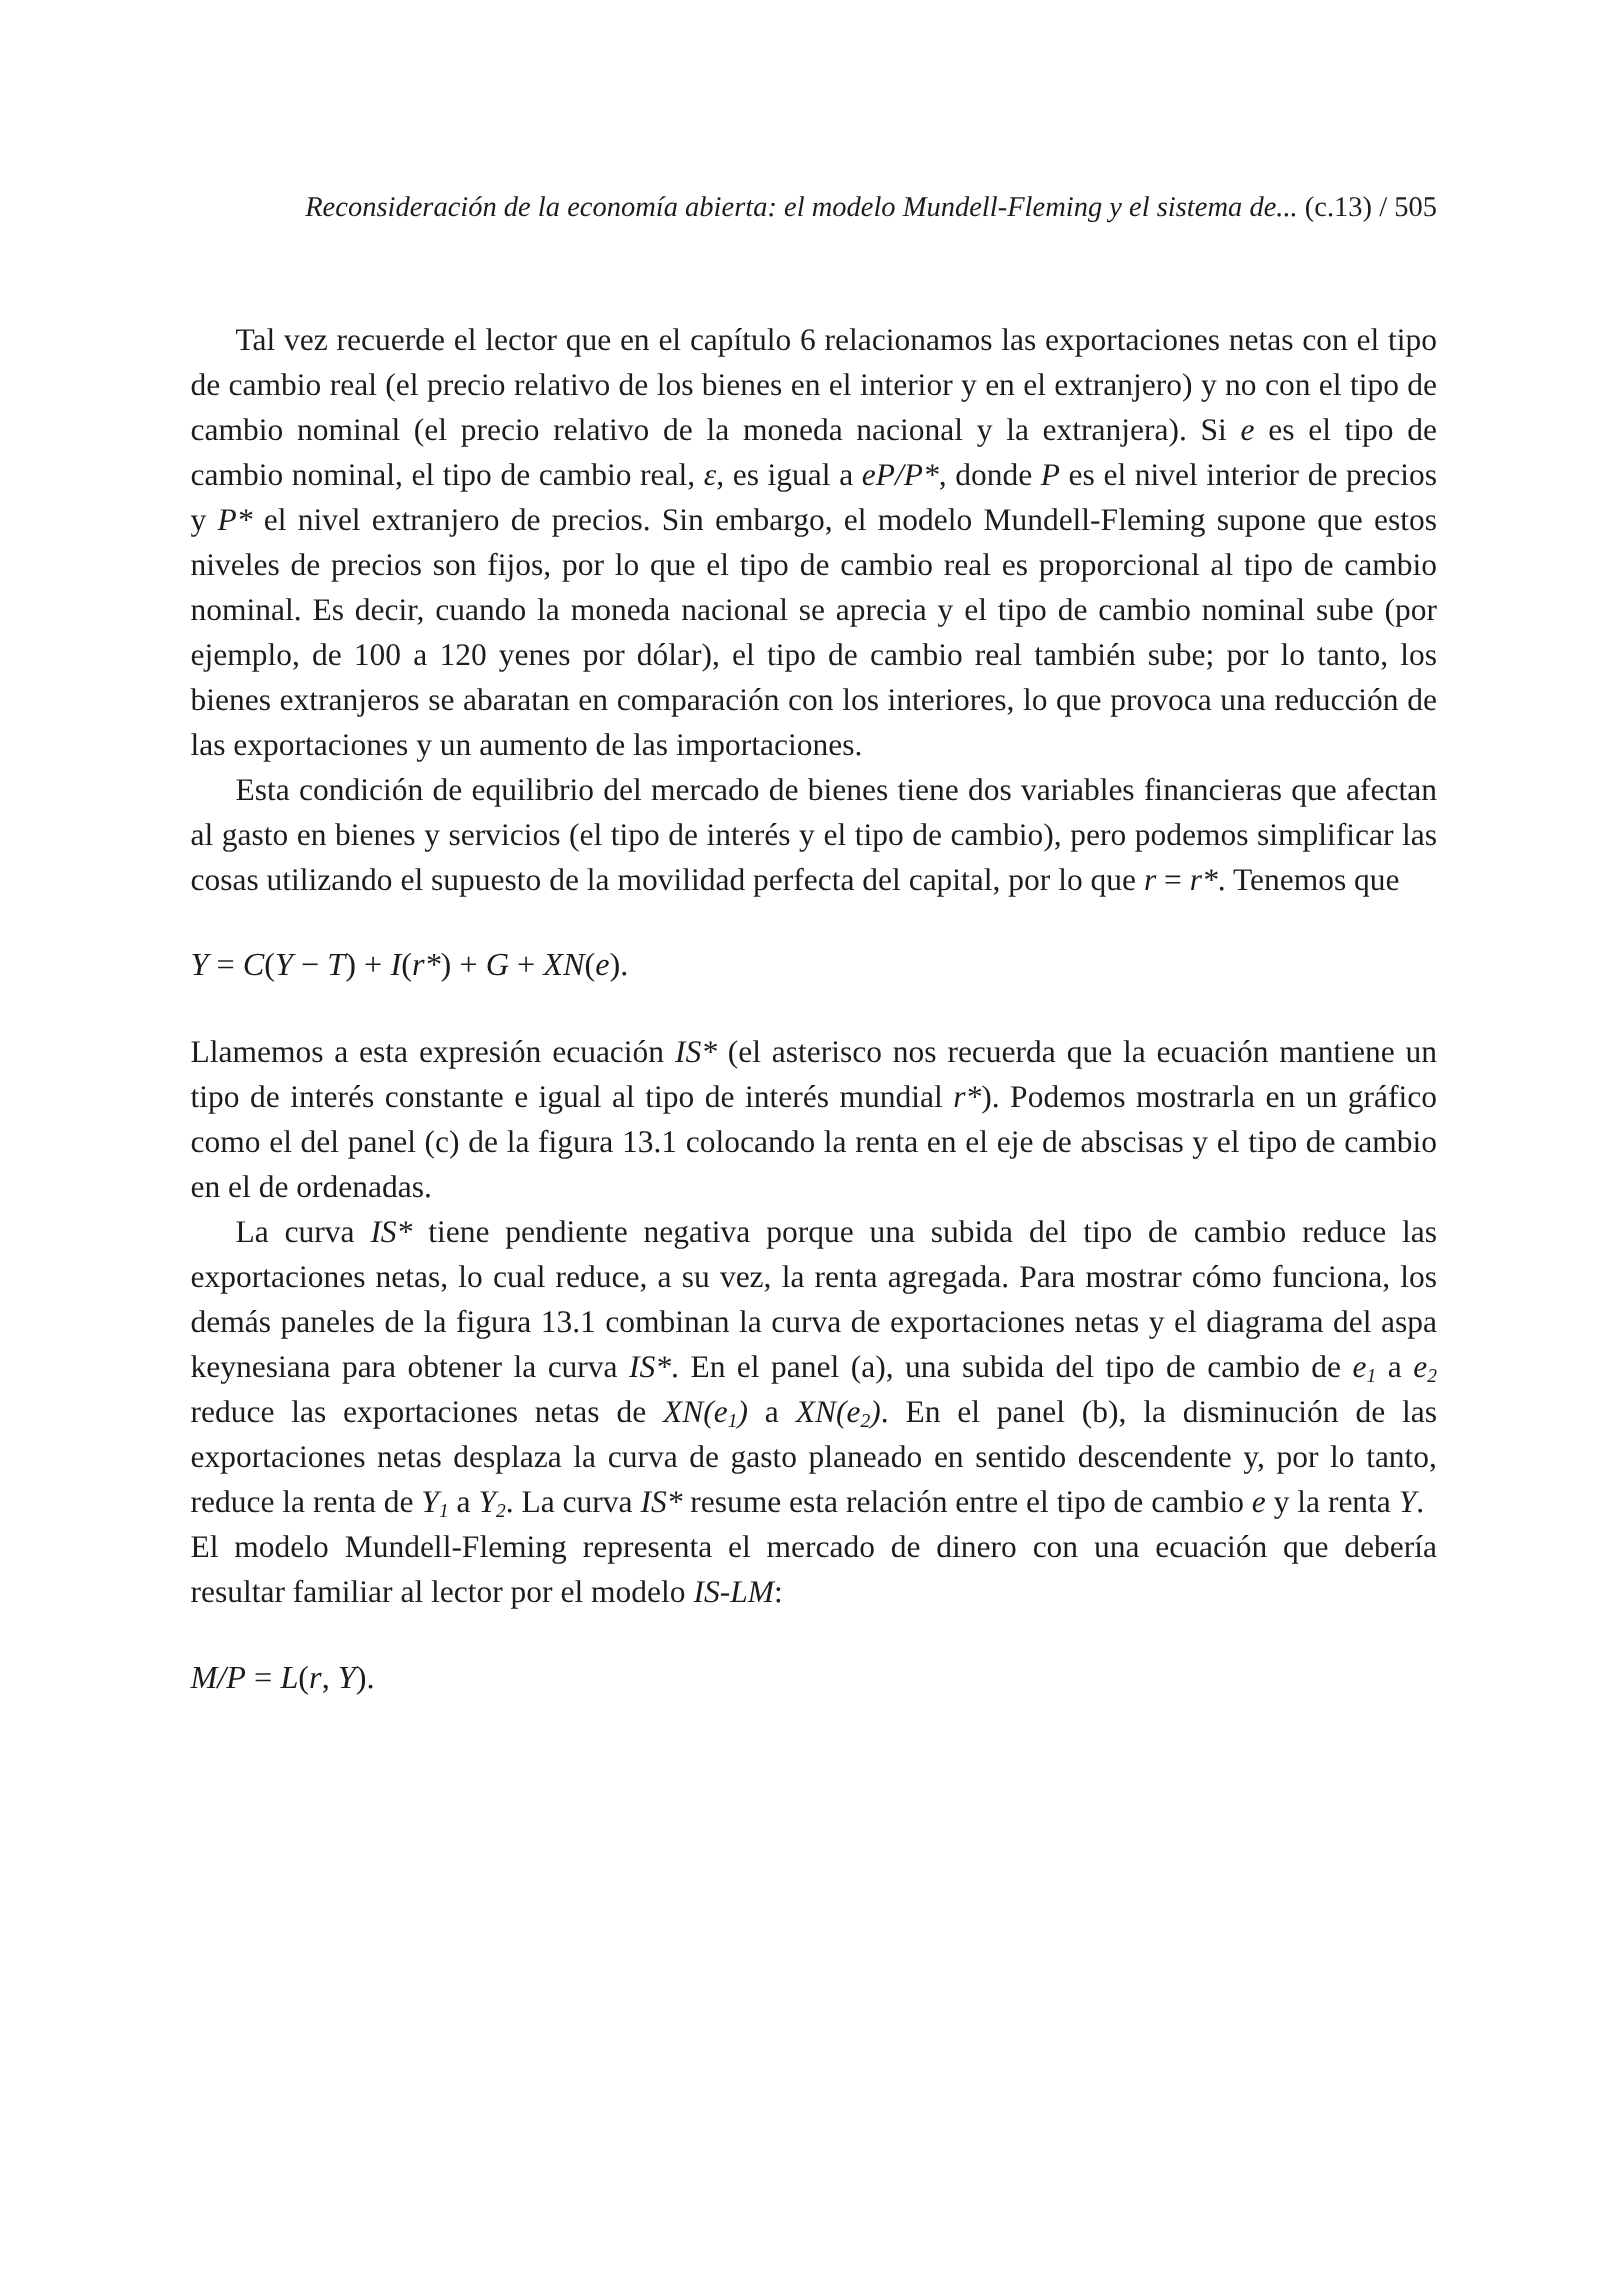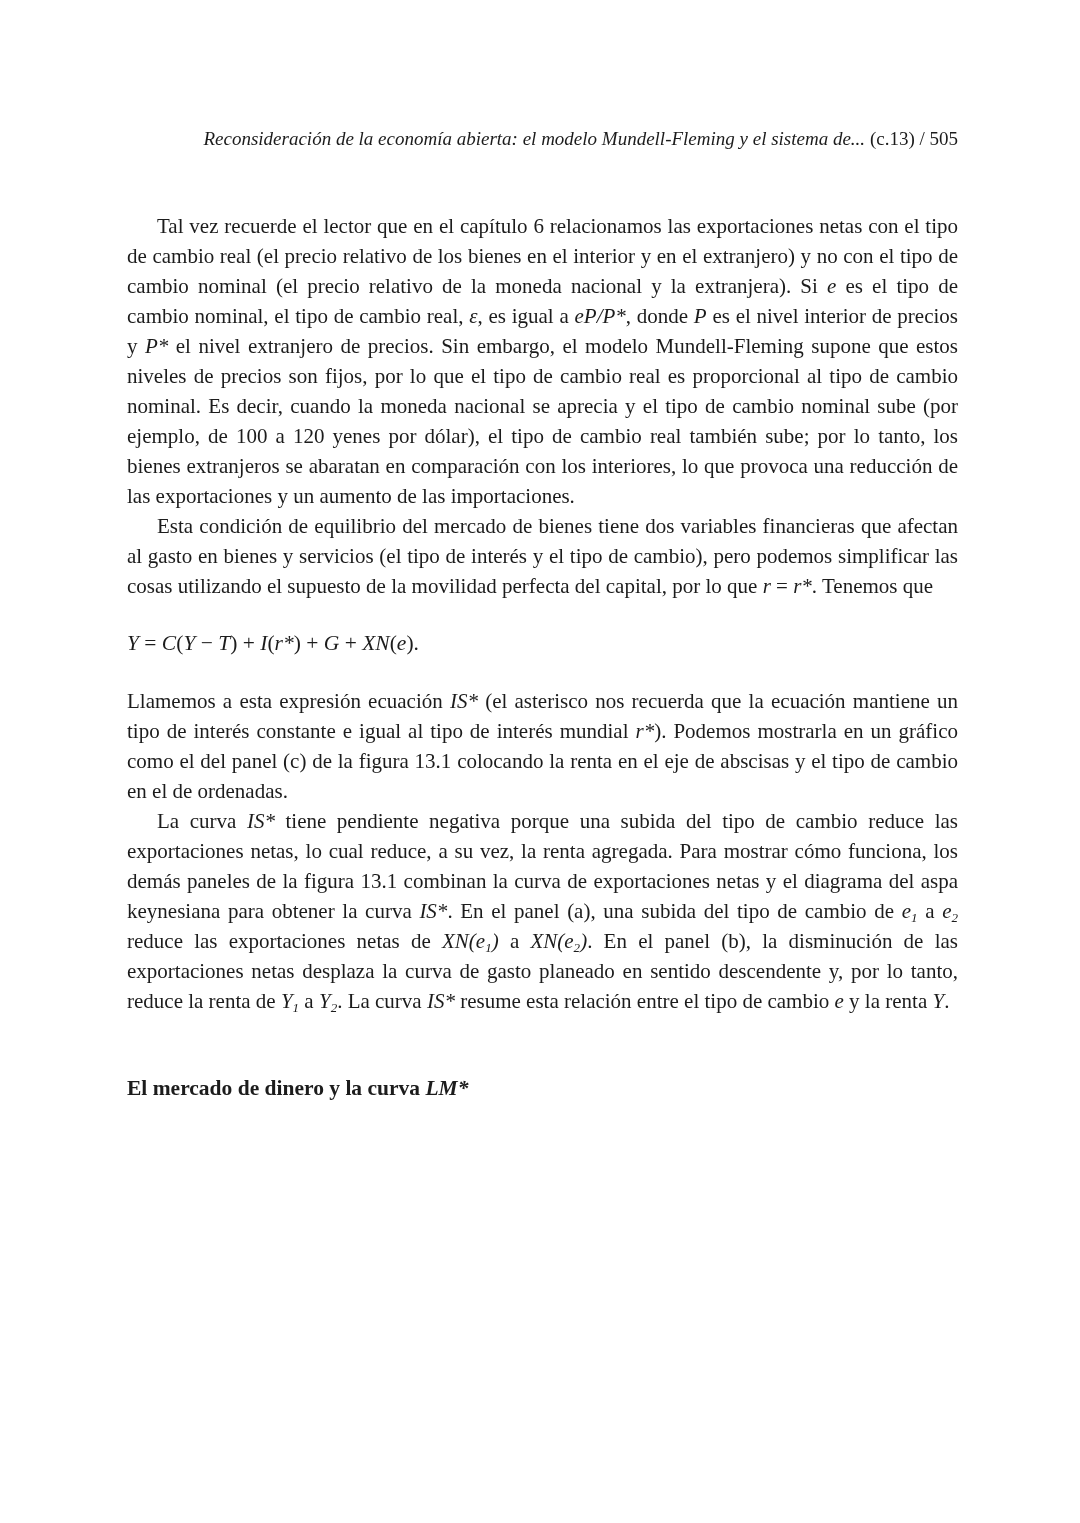--- a/index.html
+++ b/index.html
@@ -75,18 +75,19 @@
     <p class="para indent"><span class="seg-n">Tal vez recuerde el lector que en el capítulo 6 relacionamos las exportaciones netas con el tipo de cambio real (el precio relativo de los bienes en el interior y en el extranjero) y no con el tipo de cambio nominal (el precio relativo de la moneda nacional y la extranjera). Si </span><span class="seg-i">e</span><span class="seg-n"> es el tipo de cambio nominal, el tipo de cambio real, </span><span class="seg-i">ε</span><span class="seg-n">, es igual a </span><span class="seg-i">eP/P*</span><span class="seg-n">, donde </span><span class="seg-i">P</span><span class="seg-n"> es el nivel interior de precios y </span><span class="seg-i">P*</span><span class="seg-n"> el nivel extranjero de precios. Sin embargo, el modelo Mundell-Fleming supone que estos niveles de precios son fijos, por lo que el tipo de cambio real es proporcional al tipo de cambio nominal. Es decir, cuando la moneda nacional se aprecia y el tipo de cambio nominal sube (por ejemplo, de 100 a 120 yenes por dólar), el tipo de cambio real también sube; por lo tanto, los bienes extranjeros se abaratan en comparación con los interiores, lo que provoca una reducción de las exportaciones y un aumento de las importaciones.</span></p>
 
     <p class="para indent"><span class="seg-n">Esta condición de equilibrio del mercado de bienes tiene dos variables financieras que afectan al gasto en bienes y servicios (el tipo de interés y el tipo de cambio), pero podemos simplificar las cosas utilizando el supuesto de la movilidad perfecta del capital, por lo que </span><span class="seg-i">r</span><span class="seg-n"> = </span><span class="seg-i">r*</span><span class="seg-n">. Tenemos que</span></p>
 
     <div class="equation"><span class="seg-i">Y</span><span class="seg-n"> = </span><span class="seg-i">C</span><span class="seg-n">(</span><span class="seg-i">Y</span><span class="seg-n"> − </span><span class="seg-i">T</span><span class="seg-n">) + </span><span class="seg-i">I</span><span class="seg-n">(</span><span class="seg-i">r*</span><span class="seg-n">) + </span><span class="seg-i">G</span><span class="seg-n"> + </span><span class="seg-i">XN</span><span class="seg-n">(</span><span class="seg-i">e</span><span class="seg-n">).</span></div>
 
     <p class="para"><span class="seg-n">Llamemos a esta expresión ecuación </span><span class="seg-i">IS*</span><span class="seg-n"> (el asterisco nos recuerda que la ecuación mantiene un tipo de interés constante e igual al tipo de interés mundial </span><span class="seg-i">r*</span><span class="seg-n">). Podemos mostrarla en un gráfico como el del panel (c) de la figura 13.1 colocando la renta en el eje de abscisas y el tipo de cambio en el de ordenadas.</span></p>
 
     <p class="para indent"><span class="seg-n">La curva </span><span class="seg-i">IS*</span><span class="seg-n"> tiene pendiente negativa porque una subida del tipo de cambio reduce las exportaciones netas, lo cual reduce, a su vez, la renta agregada. Para mostrar cómo funciona, los demás paneles de la figura 13.1 combinan la curva de exportaciones netas y el diagrama del aspa keynesiana para obtener la curva </span><span class="seg-i">IS*</span><span class="seg-n">. En el panel (a), una subida del tipo de cambio de </span><span class="seg-i">e</span><span class="seg-isub">1</span><span class="seg-n"> a </span><span class="seg-i">e</span><span class="seg-isub">2</span><span class="seg-n"> reduce las exportaciones netas de </span><span class="seg-i">XN(e</span><span class="seg-isub">1</span><span class="seg-i">)</span><span class="seg-n"> a </span><span class="seg-i">XN(e</span><span class="seg-isub">2</span><span class="seg-i">)</span><span class="seg-n">. En el panel (b), la disminución de las exportaciones netas desplaza la curva de gasto planeado en sentido descendente y, por lo tanto, reduce la renta de </span><span class="seg-i">Y</span><span class="seg-isub">1</span><span class="seg-n"> a </span><span class="seg-i">Y</span><span class="seg-isub">2</span><span class="seg-n">. La curva </span><span class="seg-i">IS*</span><span class="seg-n"> resume esta relación entre el tipo de cambio </span><span class="seg-i">e</span><span class="seg-n"> y la renta </span><span class="seg-i">Y</span><span class="seg-n">.</span></p>
 
-    <h2 class="section-heading"><span class="seg-b">El mercado de dinero y la curva </span><span class="seg-bi">LM*</span></h2>
 
+    <p class="para"><span class="seg-n">El modelo Mundell-Fleming representa el mercado de dinero con una ecuación que debería resultar familiar al lector por el modelo </span><span class="seg-i">IS-LM</span><span class="seg-n">:</span></p>
 
+    <div class="equation"><span class="seg-i">M/P</span><span class="seg-n"> = </span><span class="seg-i">L</span><span class="seg-n">(</span><span class="seg-i">r</span><span class="seg-n">, </span><span class="seg-i">Y</span><span class="seg-n">).</span></div>
 
   </div>
 </div>
 
 </body></html>

